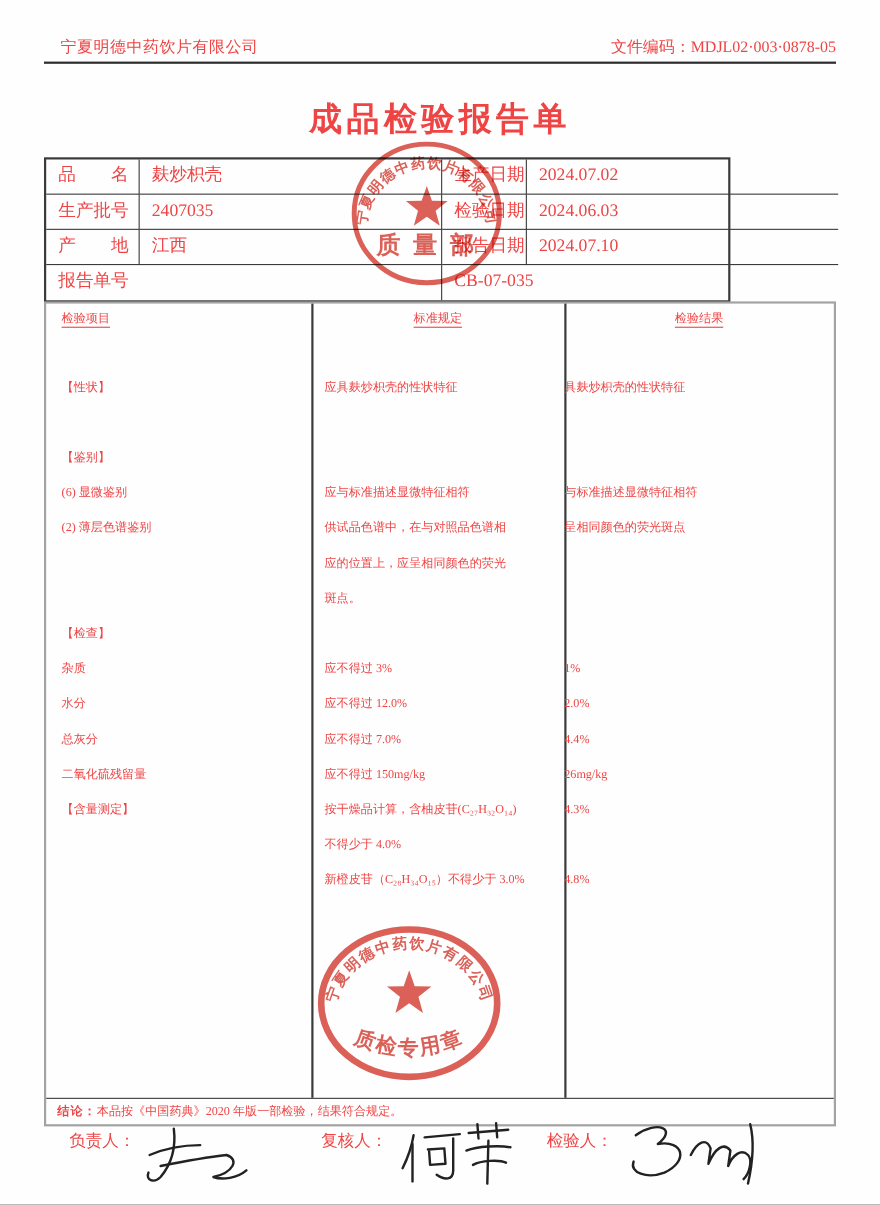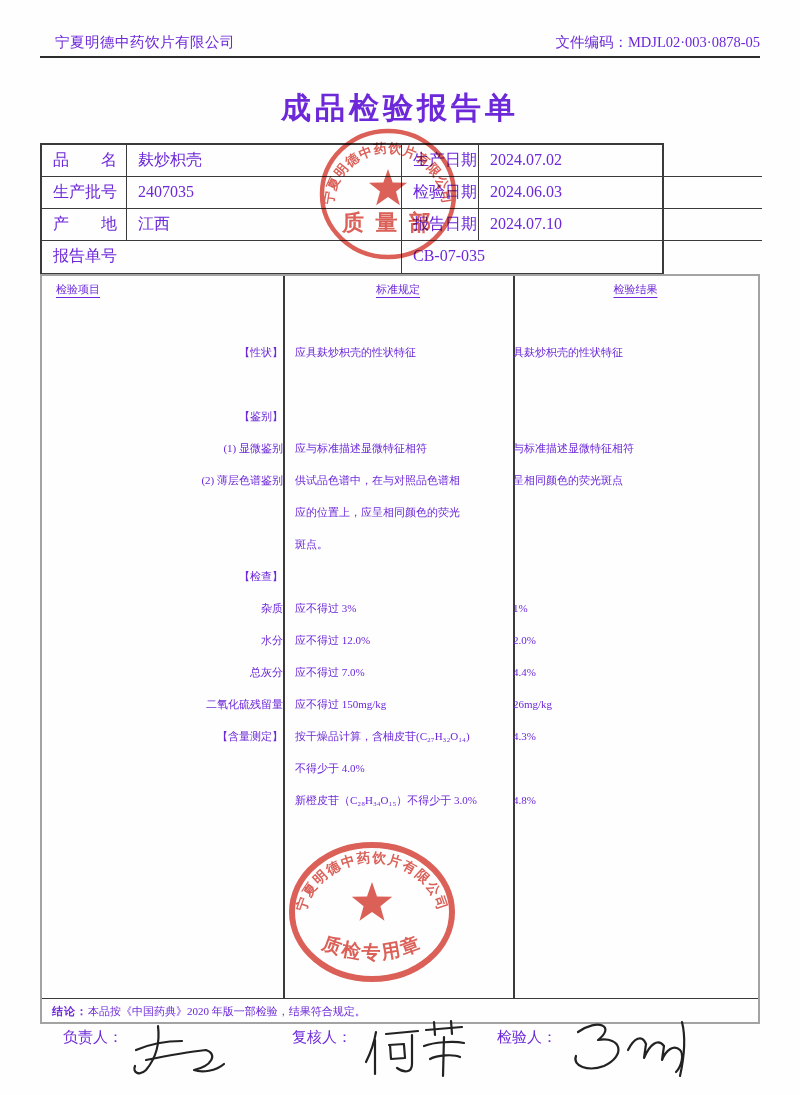--- a/index.html
+++ b/index.html
@@ -1,20 +1,20 @@
 <!DOCTYPE html>
 <html><head>
 <meta charset="utf-8">
 <style>
   html,body{margin:0;padding:0;background:#888;}
   .page{
     position:relative;width:800px;height:1095px;background:#fefefe;
     margin:0 auto;overflow:hidden;
     font-family:"Liberation Serif","DejaVu Serif",serif;
-    color:#6d28d9;
+    color:#ef4444;
   }
   
   .hdr-company{position:absolute;left:55px;top:33px;font-size:14.5px;letter-spacing:.5px;}
   .hdr-code{position:absolute;right:40px;top:33px;font-size:14.5px;}
   .hdr-rule{position:absolute;left:40px;top:56px;width:720px;height:2px;background:#2c2c2c;}
   
   .title{position:absolute;left:0;top:88px;width:100%;text-align:center;
          font-size:30px;font-weight:bold;letter-spacing:4px;}
   
   .itable{position:absolute;left:40px;top:143px;width:624px;
@@ -35,21 +35,21 @@
          grid-template-columns:241px 230px 245px;}
   .rhead span{text-align:center;padding-top:6px;text-decoration:underline;
               text-underline-offset:4px;}
   .rhead span:first-child{text-align:left;padding-left:14px;}
   .vline{position:absolute;top:0;width:1.5px;height:722px;background:#3a3a3a;}
   .vline1{left:241px;}
   .vline2{left:471px;}
   .rbody{position:absolute;left:0;top:66px;width:100%;display:grid;
          grid-template-columns:241px 230px 245px;grid-auto-rows:32px;}
   .cell{line-height:20px;white-space:nowrap;overflow:hidden;}
-  .c0{padding-left:14px;text-align:right;}
+  .c0{padding-left:14px;}
   .c1{padding-left:12px;}
   .c2{}
   .concl{position:absolute;left:0;top:722px;width:100%;height:24px;
          border-top:1.5px solid #3a3a3a;line-height:24px;padding-left:10px;
          box-sizing:border-box;white-space:nowrap;}
   .concl b{letter-spacing:1px;text-align:right;}
   
   .sigrow{position:absolute;left:40px;top:1028px;width:720px;height:60px;font-size:15px;}
   .siglabel{position:absolute;top:0;}
   .sigsvg{position:absolute;}
@@ -104,21 +104,21 @@
         <div class="cell c2">具麸炒枳壳的性状特征</div>
 
         <div class="cell c0"></div>
         <div class="cell c1"></div>
         <div class="cell c2"></div>
 
         <div class="cell c0">【鉴别】</div>
         <div class="cell c1"></div>
         <div class="cell c2"></div>
 
-        <div class="cell c0">(1) 显微鉴别</div>
+        <div class="cell c0">(6) 显微鉴别</div>
         <div class="cell c1">应与标准描述显微特征相符</div>
         <div class="cell c2">与标准描述显微特征相符</div>
 
         <div class="cell c0">(2) 薄层色谱鉴别</div>
         <div class="cell c1">供试品色谱中，在与对照品色谱相</div>
         <div class="cell c2">呈相同颜色的荧光斑点</div>
 
         <div class="cell c0"></div>
         <div class="cell c1">应的位置上，应呈相同颜色的荧光</div>
         <div class="cell c2"></div>

